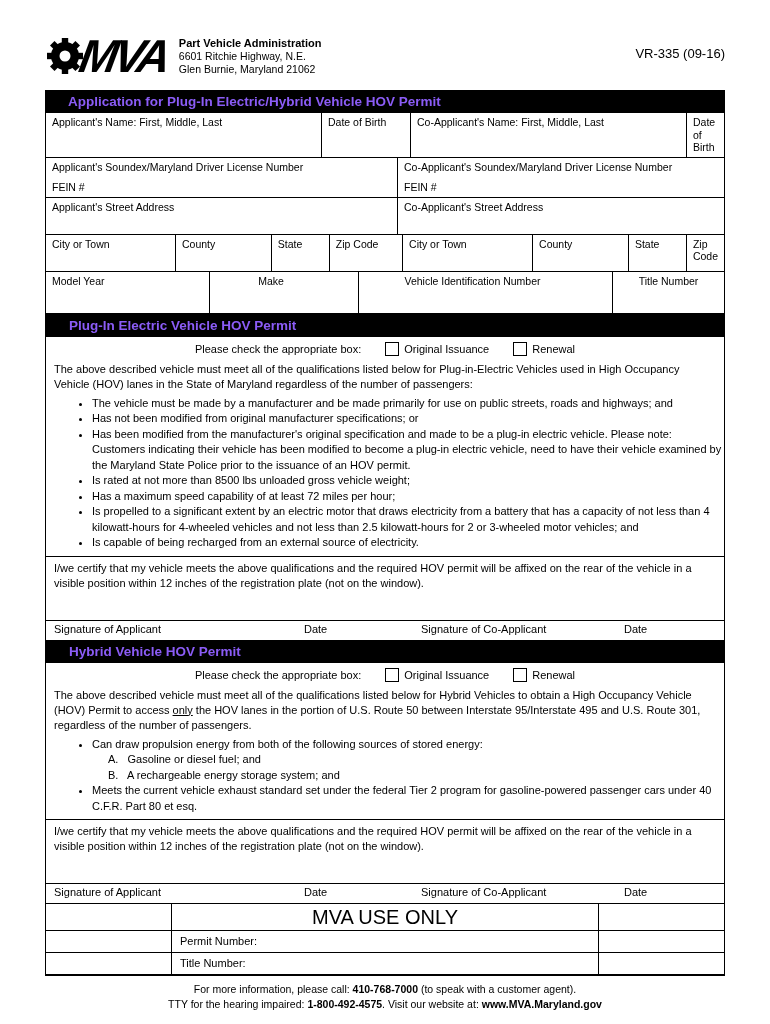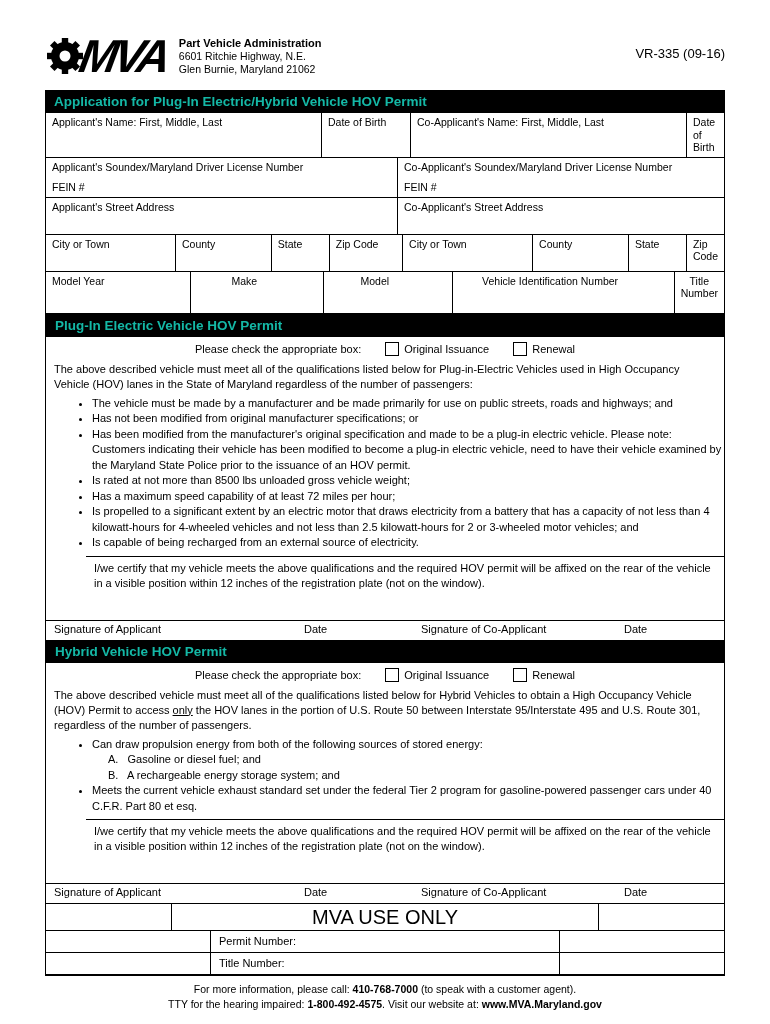--- a/index.html
+++ b/index.html
@@ -19,22 +19,22 @@
     letter-spacing: -4px; line-height: 42px; margin-left: -5px;
     transform: skewX(-10deg); display: inline-block;
   }
   .agency { margin-left: 12px; padding-top: 5px; }
   .agency-name { font-weight: bold; font-size: 11px; line-height: 13px; }
   .agency-line { font-size: 10.5px; line-height: 13px; }
   .form-number { margin-left: auto; font-size: 13px; padding-top: 14px; }
 
   
   .titlebar, .secbar {
-    background: #000; color: #14b8a6; font-weight: bold;
-    font-size: 13.5px; padding: 4px 9px; line-height: 15px;
+    background: #000; color: #8b5cf6; font-weight: bold;
+    font-size: 13.5px; padding: 4px 23px; line-height: 15px;
   }
   .titlebar { margin-top: 4px; }
 
   .form-outline { border: 1px solid #000; border-top: none; }
 
   
   .row { display: flex; border-bottom: 1px solid #000; justify-content: center; }
   .cell { padding: 3px 6px; font-size: 10.5px; line-height: 12.5px; }
   .cell + .cell { border-left: 1px solid #000; }
   .r-name { min-height: 41px; }
@@ -60,34 +60,34 @@
     display: inline-block; margin: 0 5px 0 24px; background: #fff;
   }
 
   .para { font-size: 11px; line-height: 15px; padding: 4px 8px 1px 8px; margin: 0; }
   .u { text-decoration: underline; }
 
   ul.bullets { margin: 3px 0 5px 0; padding-left: 46px; }
   ul.bullets li { font-size: 11px; line-height: 15.5px; margin: 0; }
   .subitem { padding-left: 16px; white-space: pre-wrap; }
 
-  .cert { border-top: 1px solid #000; padding: 4px 8px; font-size: 11px; line-height: 15px; min-height: 34px; margin-left: 40px; }
+  .cert { border-top: 1px solid #000; padding: 4px 8px; font-size: 11px; line-height: 15px; min-height: 34px; }
 
   .sig-space { height: 21px; }
   .sig-rule { border-top: 1px solid #000; height: 0; }
   .sig-labels { display: flex; font-size: 11px; line-height: 13px; padding: 2px 0 4px 0; }
   .sig-labels .s1 { width: 250px; padding-left: 8px; }
   .sig-labels .s2 { width: 117px; }
   .sig-labels .s3 { width: 203px; }
   .sig-labels .s4 { flex: 1; }
 
   
   .mva { border-top: 1px solid #000; }
   .mva-row { display: flex; }
-  .mva-row + .mva-row { border-top: 1px solid #000; gap: 39px; }
+  .mva-row + .mva-row { border-top: 1px solid #000; }
   .mva .c1 { width: 125px; }
   .mva .c2 { flex: 1; border-left: 1px solid #000; border-right: 1px solid #000; padding: 4px 8px; font-size: 11px; line-height: 13px; }
   .mva .c3 { width: 125px; }
   .mva-head .c2 { text-align: center; font-size: 20px; line-height: 22px; padding: 2px; font-weight: 400; }
 
   .footer { text-align: center; font-size: 10.5px; line-height: 14.5px; margin-top: 6px; }
 </style>
 </head>
 <body>
 
@@ -181,23 +181,20 @@
       </div>
     </div>
 
     <div class="row r-veh">
       <div class="cell c-my">
         <span>Model Year</span>
       </div>
       <div class="cell c-make center">
         <span>Make</span>
       </div>
-      <div class="cell c-model center">
-        <span>Model</span>
-      </div>
       <div class="cell c-vin center">
         <span>Vehicle Identification Number</span>
       </div>
       <div class="cell last center">
         <span>Title Number</span>
       </div>
     </div>
 
     <div class="secbar">Plug-In Electric Vehicle HOV Permit</div>
 

